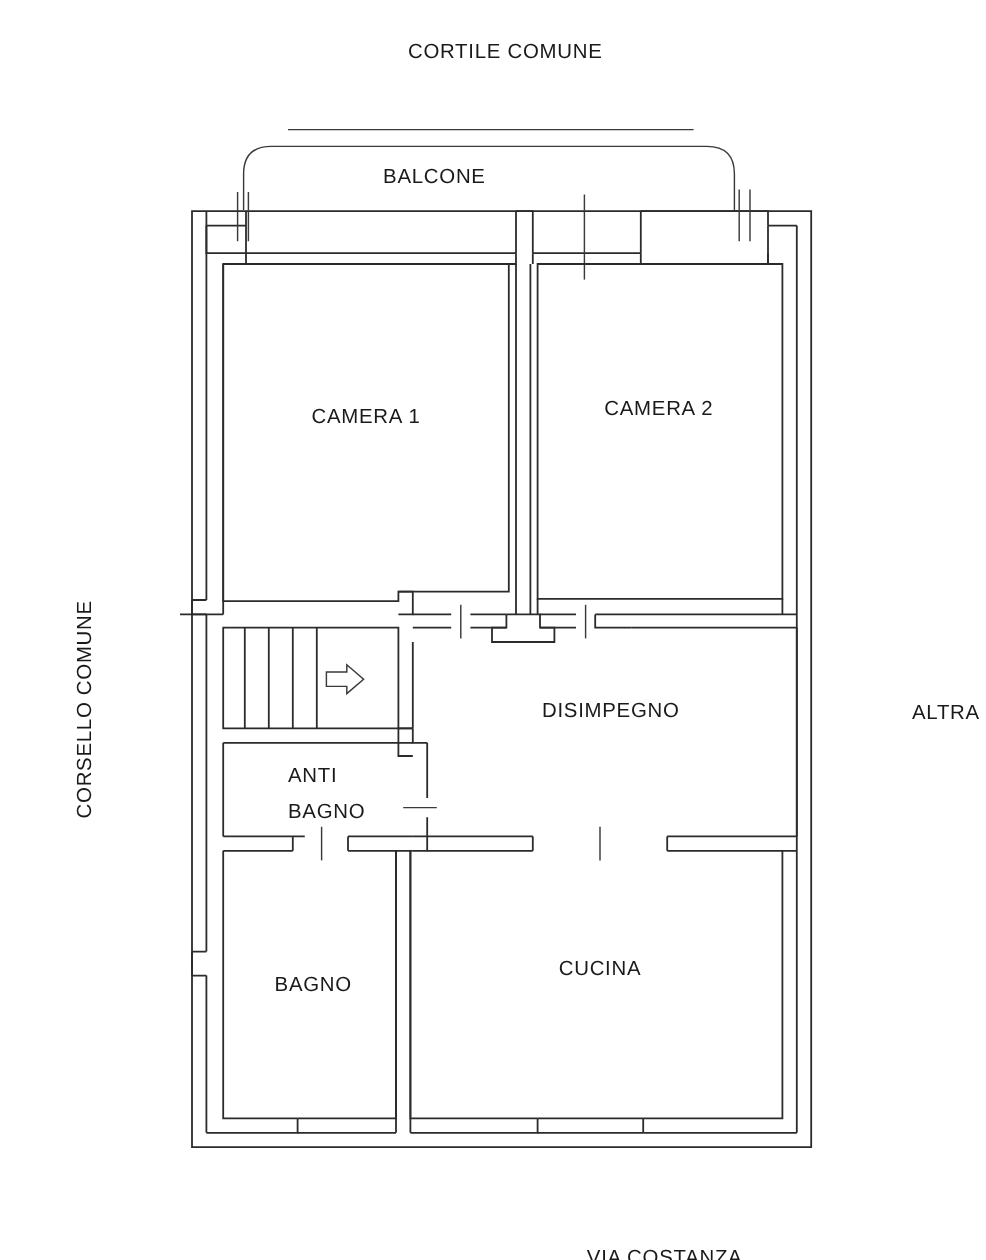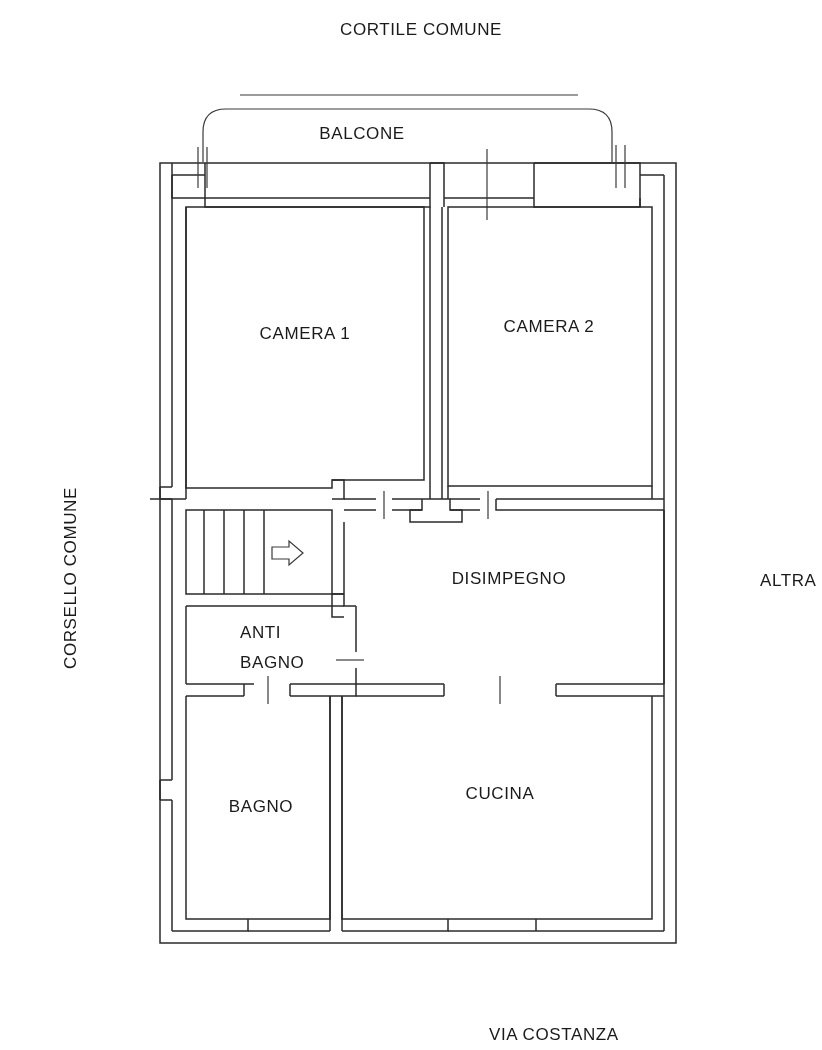--- a/index.html
+++ b/index.html
@@ -10,21 +10,21 @@
   }
   body {
     width: 822px;
     height: 1050px;
     position: relative;
     font-family: "Liberation Sans", sans-serif;
     overflow: hidden;
   }
   #plan-root {
     position: absolute;
-    left: 0; top: 2px;
+    left: 0; top: 15px;
     width: 822px;
     height: 772px;
   }
   svg#floorplan {
     display: block;
     width: 822px;
     height: 1050px;
   }
   .room-label {
     font-family: "Liberation Sans", sans-serif;

